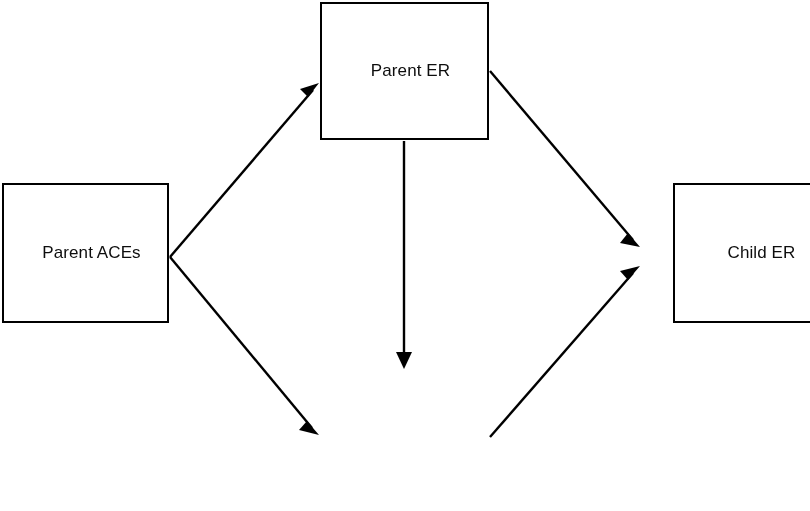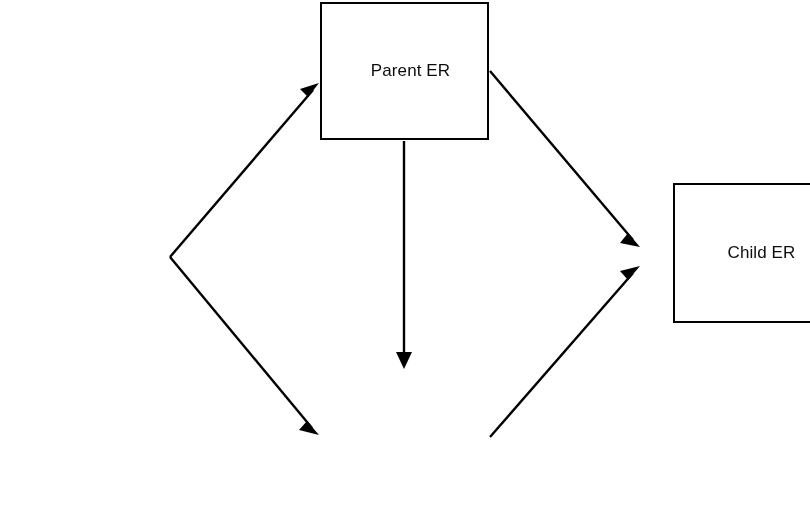--- a/index.html
+++ b/index.html
@@ -105,20 +105,23 @@
       <polygon class="edge-head" points="640,247 620,243 628,233"></polygon>
     </g>
 
     <g>
       <line class="edge-line" x1="490" y1="437" x2="633" y2="273"></line>
       <polygon class="edge-head" points="640,266 620,271 628,280"></polygon>
     </g>
 
   </svg>
 
+  <div class="node-box" id="node-parent-aces">
+    <span class="node-label">Parent ACEs</span>
+  </div>
 
   <div class="node-box" id="node-parent-er">
     <span class="node-label">Parent ER</span>
   </div>
 
 
   <div class="node-box" id="node-child-er">
     <span class="node-label">Child ER</span>
   </div>
 

